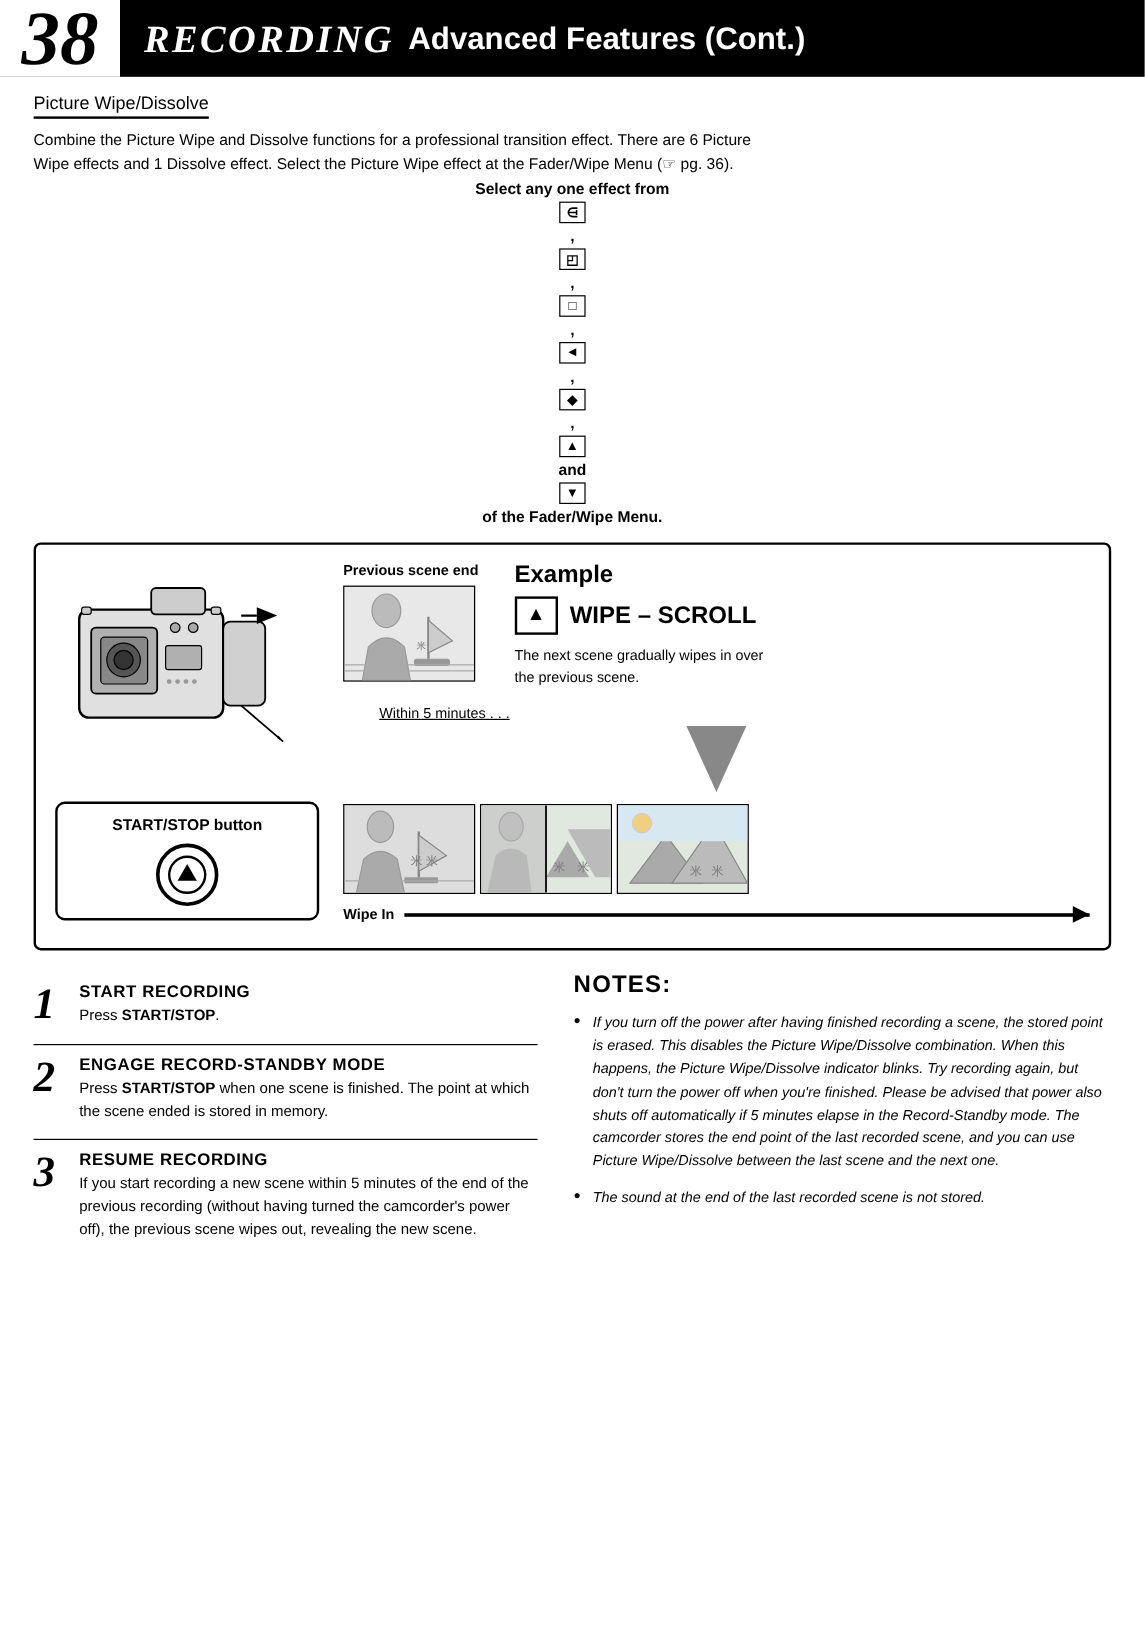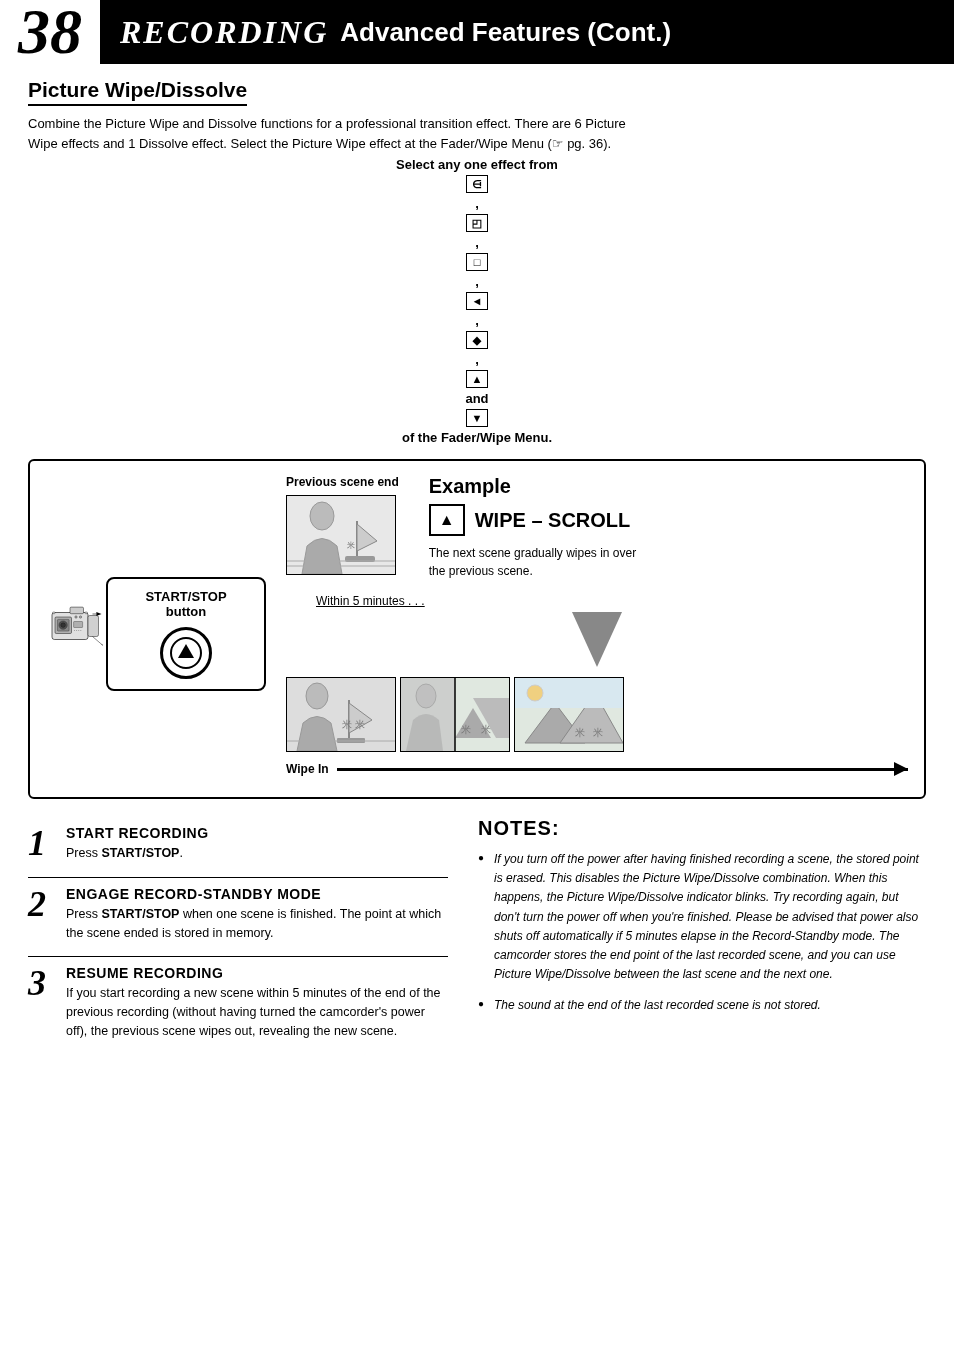--- a/index.html
+++ b/index.html
@@ -54,22 +54,22 @@
       font-family: Arial, Helvetica, sans-serif;
     }
 
     
     .page-body {
       padding: 14px 28px 20px 28px;
     }
 
     
     .section-title {
-      font-size: 21px;
-      font-weight: bold;
+      font-size: 15px;
+      font-weight: normal;
       border-bottom: 2.5px solid #000;
       display: inline-block;
       padding-bottom: 2px;
       margin-bottom: 8px;
     }
 
     
     .intro-text {
       font-size: 13px;
       line-height: 1.5;
@@ -111,22 +111,21 @@
       display: flex;
       gap: 20px;
       min-height: 340px;
     }
 
     
     .camera-area {
       width: 220px;
       flex-shrink: 0;
       display: flex;
-      flex-direction: row;
-      align-items: center;
+      flex-direction: column;
       position: relative;
     }
 
     
     .start-stop-box {
       border: 2px solid #000;
       border-radius: 8px;
       padding: 10px 16px;
       text-align: center;
       margin-top: 10px;

